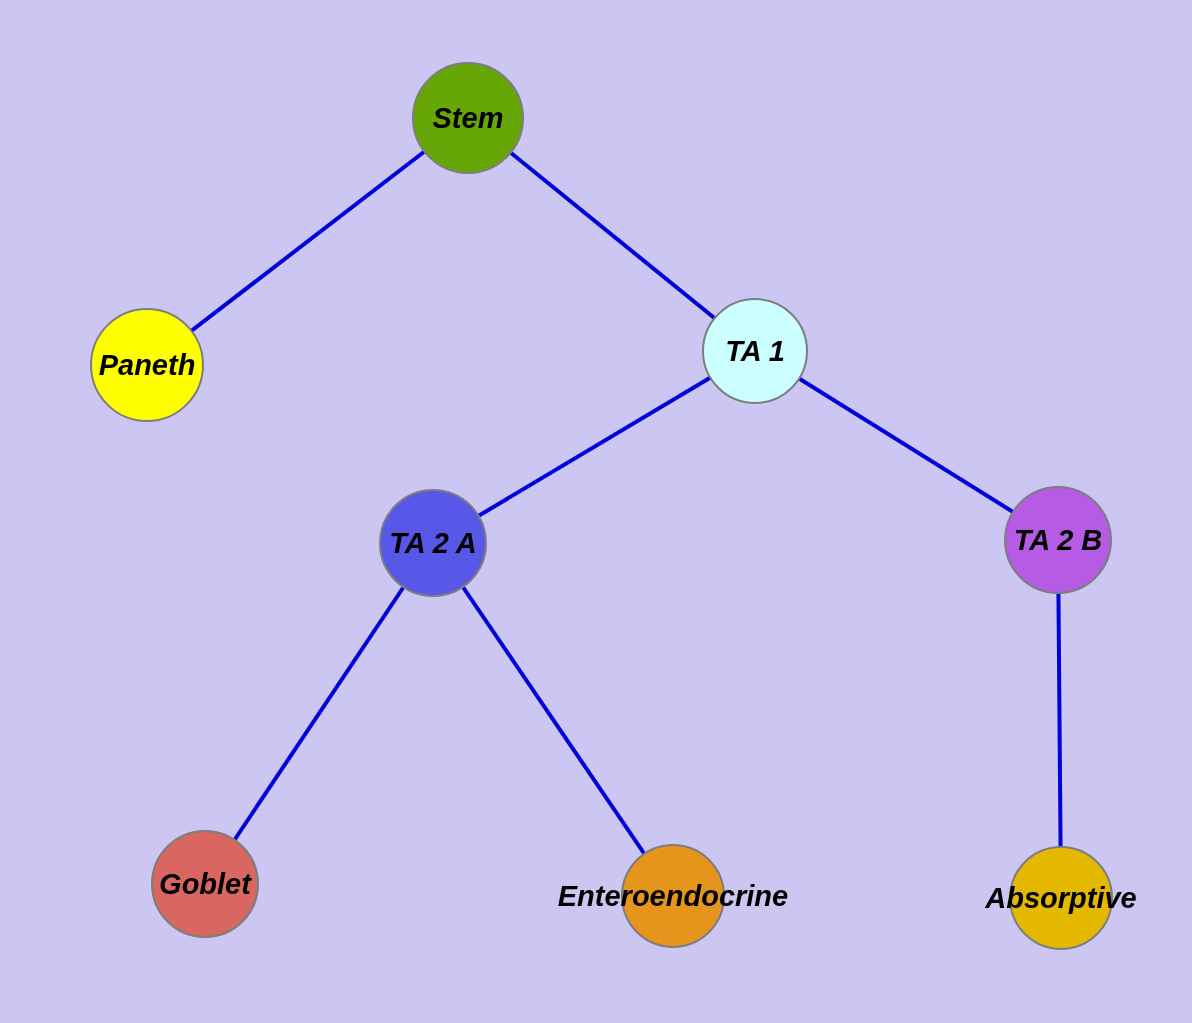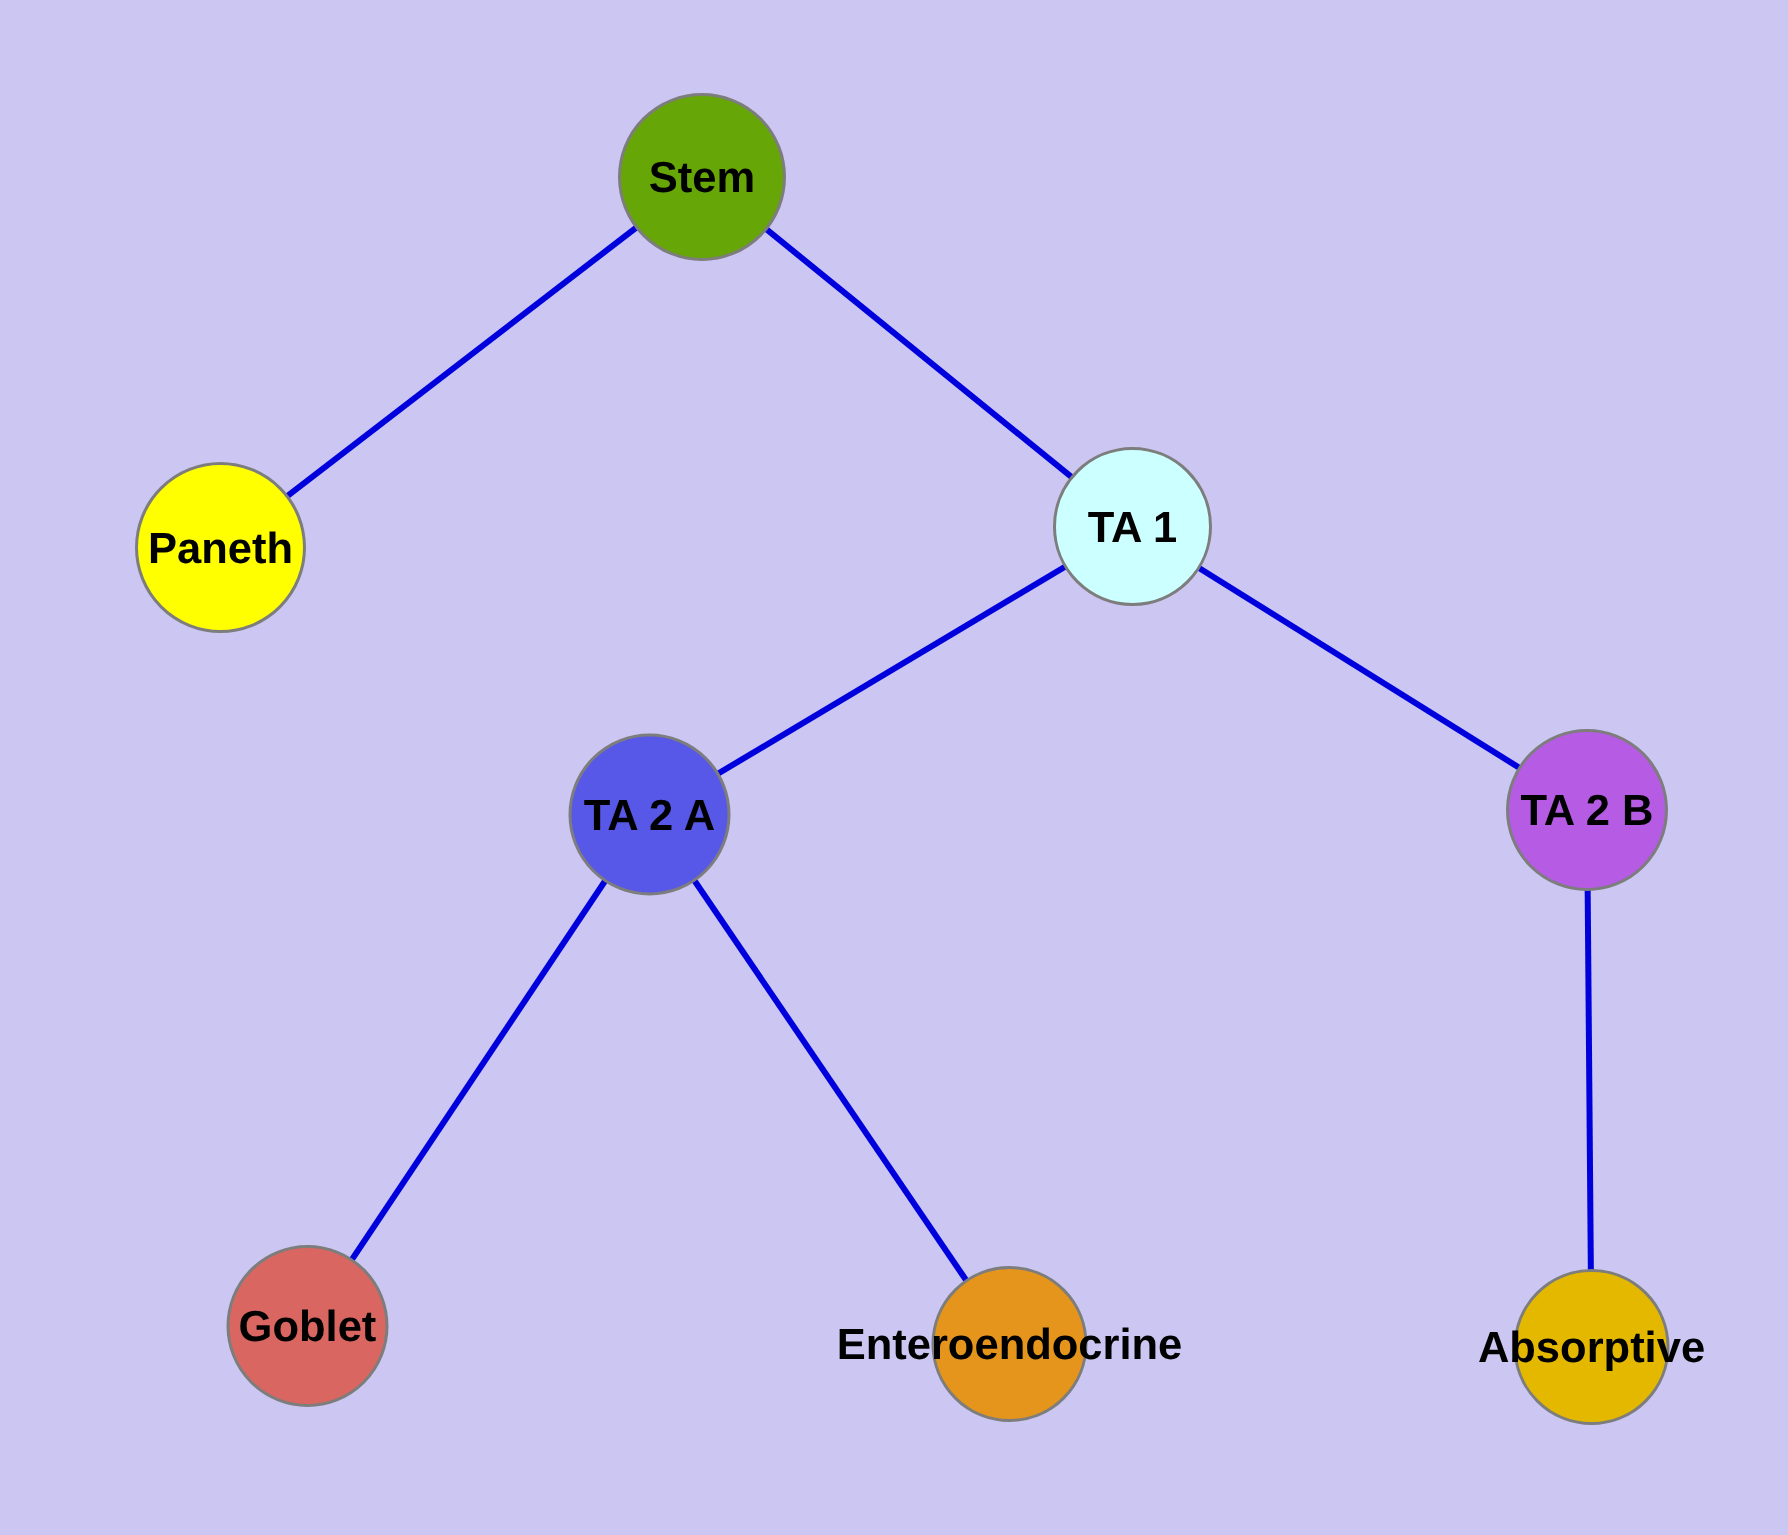--- a/index.html
+++ b/index.html
@@ -26,21 +26,21 @@
     text-anchor: middle;
     pointer-events: none;
   }
   .graph-node circle {
     cursor: pointer;
   }
 </style>
 </head>
 <body>
 
-<div id="graph-canvas" style="background: #84cc16;">
+<div id="graph-canvas" style="background: #84cc16; font-style: italic;">
   <svg id="lineage-svg" xmlns="http://www.w3.org/2000/svg" width="1192" height="1023" viewBox="0 0 1192 1023">
     <rect x="0" y="0" width="1192" height="1023" fill="#cbc7f2"></rect>
       <g id="edges-layer">
         <line x1="468" y1="118" x2="147" y2="365" stroke="#0000dd" stroke-width="4"></line>
         <line x1="468" y1="118" x2="755" y2="351" stroke="#0000dd" stroke-width="4"></line>
         <line x1="755" y1="351" x2="433" y2="543" stroke="#0000dd" stroke-width="4"></line>
         <line x1="755" y1="351" x2="1058" y2="540" stroke="#0000dd" stroke-width="4"></line>
         <line x1="433" y1="543" x2="205" y2="884" stroke="#0000dd" stroke-width="4"></line>
         <line x1="433" y1="543" x2="673" y2="896" stroke="#0000dd" stroke-width="4"></line>
         <line x1="1058" y1="540" x2="1061" y2="898" stroke="#0000dd" stroke-width="4"></line>

